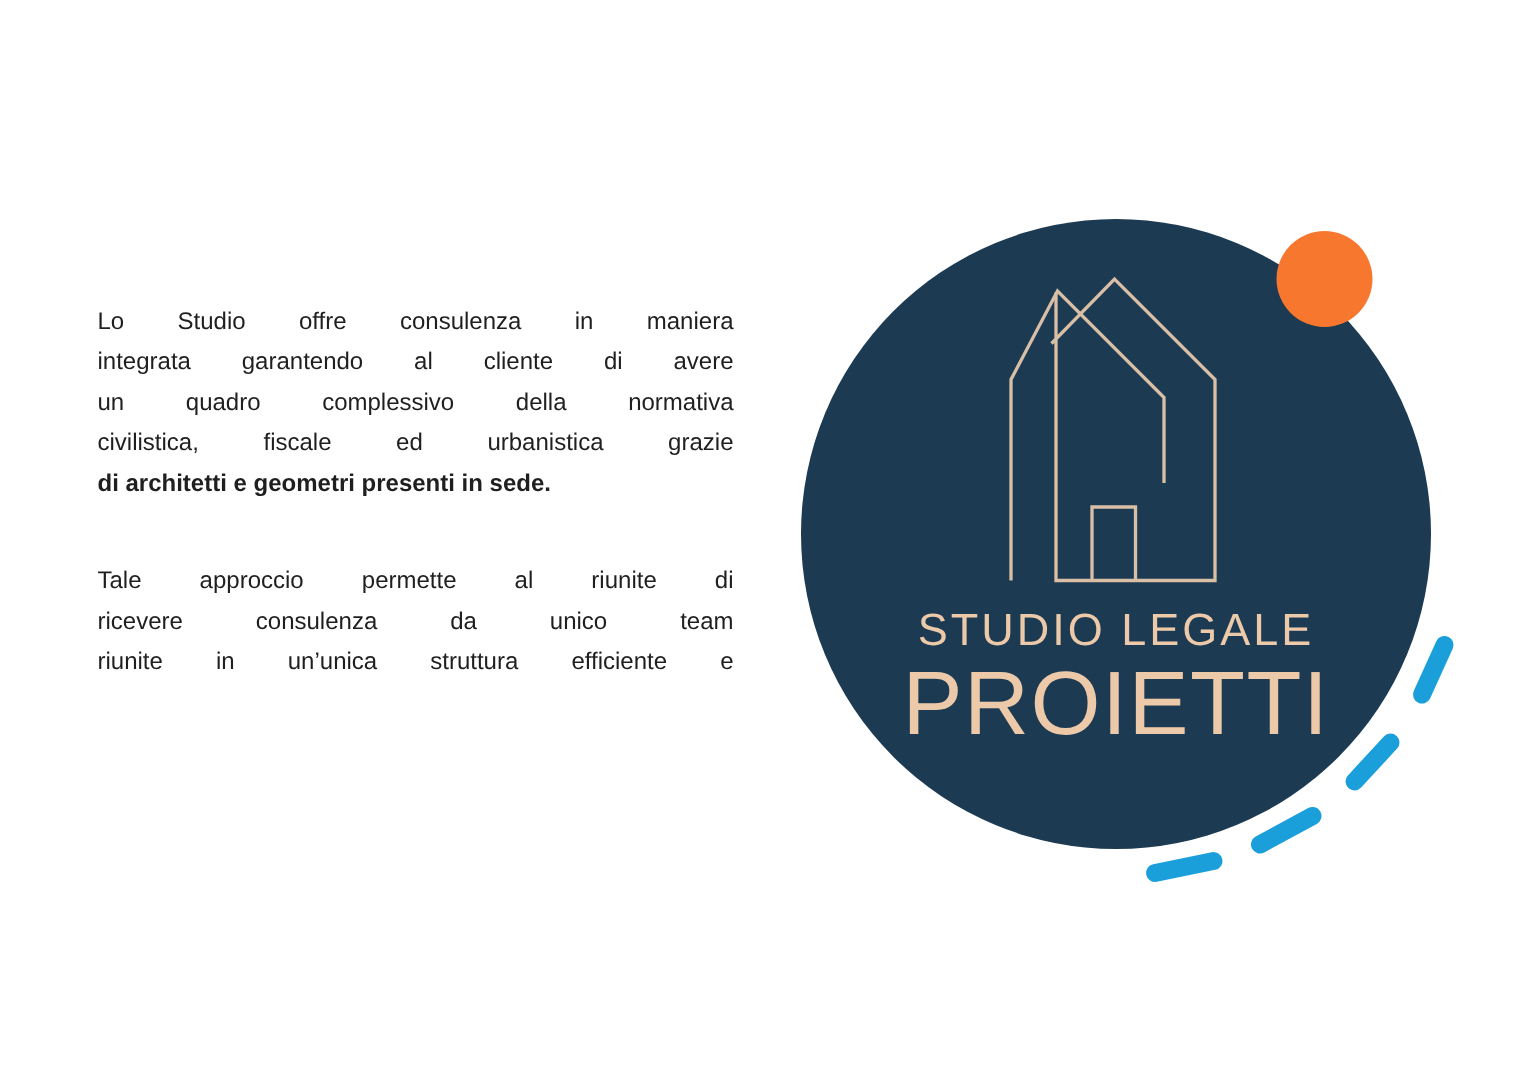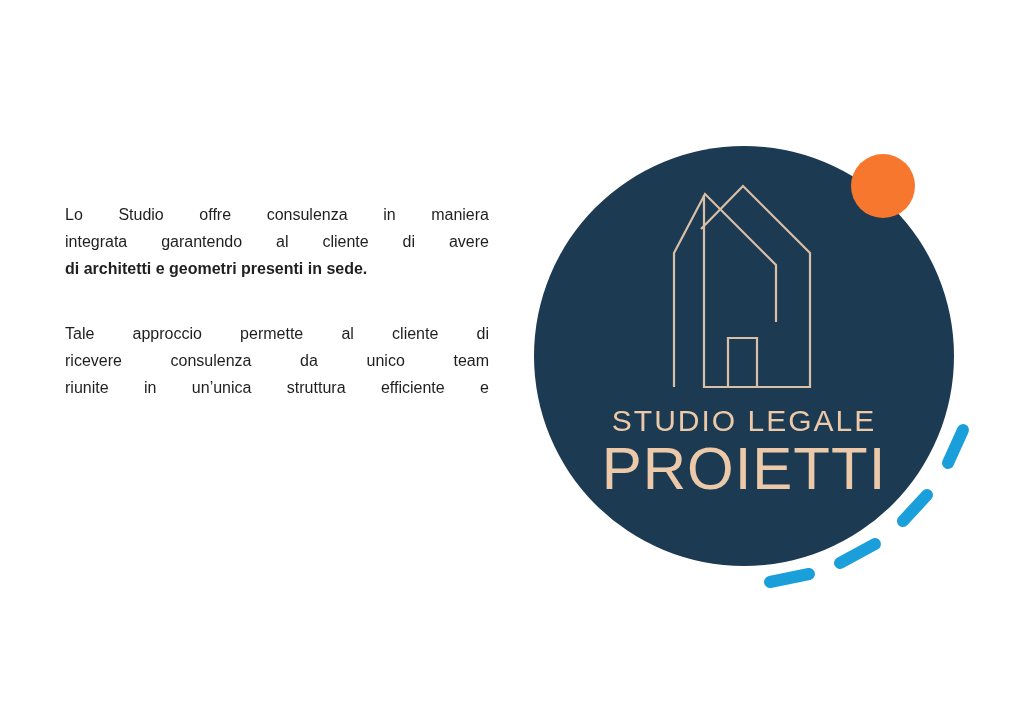--- a/index.html
+++ b/index.html
@@ -91,24 +91,26 @@
 </style>
 </head>
 <body>
 
 <div class="slide">
 
   <div class="text-col">
     <div class="para">
       <div class="jline">Lo Studio offre consulenza in maniera</div>
       <div class="jline">integrata garantendo al cliente di avere</div>
+      <div class="jline">un quadro complessivo della normativa</div>
+      <div class="jline">civilistica, fiscale ed urbanistica grazie</div>
       <div class="lline">di architetti e geometri presenti in sede.</div>
     </div>
     <div class="para para2">
-      <div class="jline">Tale approccio permette al cliente di</div>
+      <div class="jline">Tale approccio permette al riunite di</div>
       <div class="jline">ricevere consulenza da unico team</div>
       <div class="jline">riunite in un’unica struttura efficiente e</div>
     </div>
   </div>
 
   <svg class="logo-art" viewBox="0 0 1024 724" aria-hidden="true">
 
     <circle class="navy-circle" cx="744" cy="356" r="210"></circle>
 
     <circle class="orange-dot" cx="883" cy="186" r="32"></circle>

